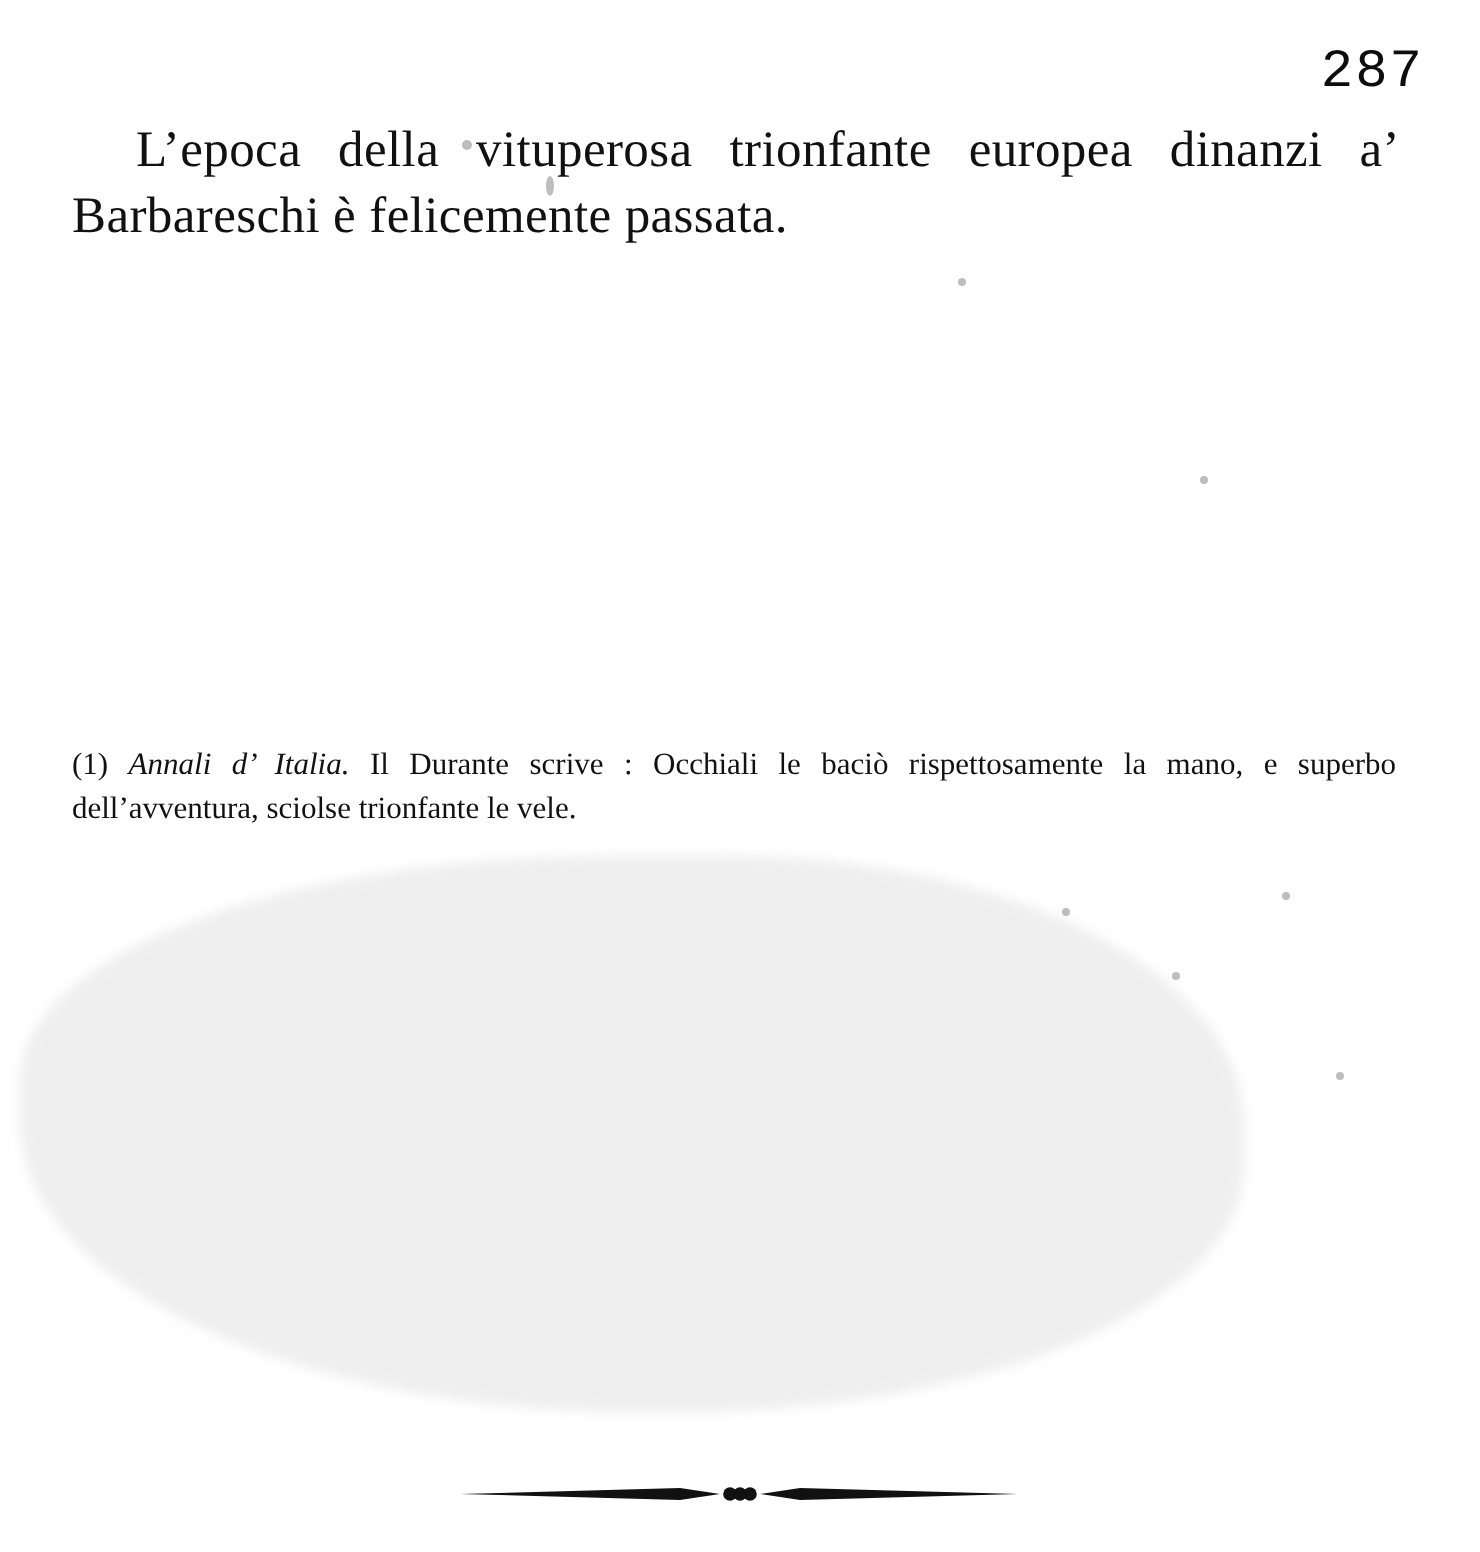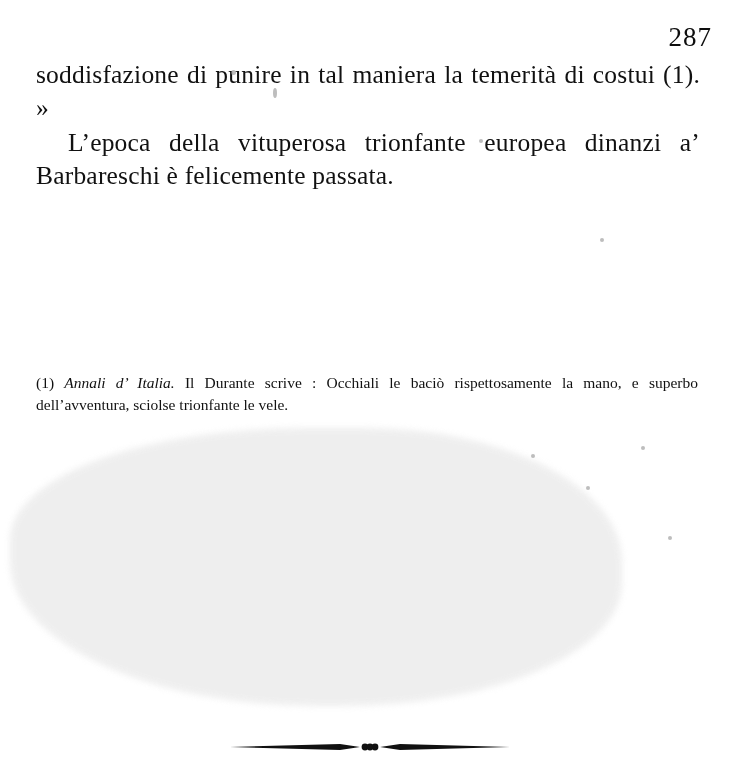--- a/index.html
+++ b/index.html
@@ -17,21 +17,21 @@
   }
   .page {
     position: absolute;
     inset: 0;
   }
   
   .page-number {
     position: absolute;
     top: 22px;
     right: 28px;
-    font-family: Liberation Serif, serif;
+    font-family: Liberation Mono, monospace;
     font-size: 27px;
     letter-spacing: 1px;
     color: #0d0d0d;
     font-weight: 500;
   }
   
   .body-text {
     position: absolute;
     top: 58px;
     left: 36px;
@@ -100,21 +100,20 @@
   }
 </style>
 </head>
 <body>
 
 <div class="page">
 
   <div class="page-number">287</div>
 
   <div class="body-text">
-    <p class="para">soddisfazione di punire in tal maniera la temerità di costui (1). »</p>
     <p class="para indent">L’epoca della vituperosa trionfante europea dinanzi a’ Barbareschi è felicemente passata.</p>
   </div>
 
   <div class="footnote">
     <span class="fn-mark">(1)</span>
     <em>Annali d’ Italia.</em>
     <span>Il Durante scrive : Occhiali le baciò rispettosamente la mano, e superbo dell’avventura, sciolse trionfante le vele.</span>
   </div>
 
   <div class="smudge"></div>

